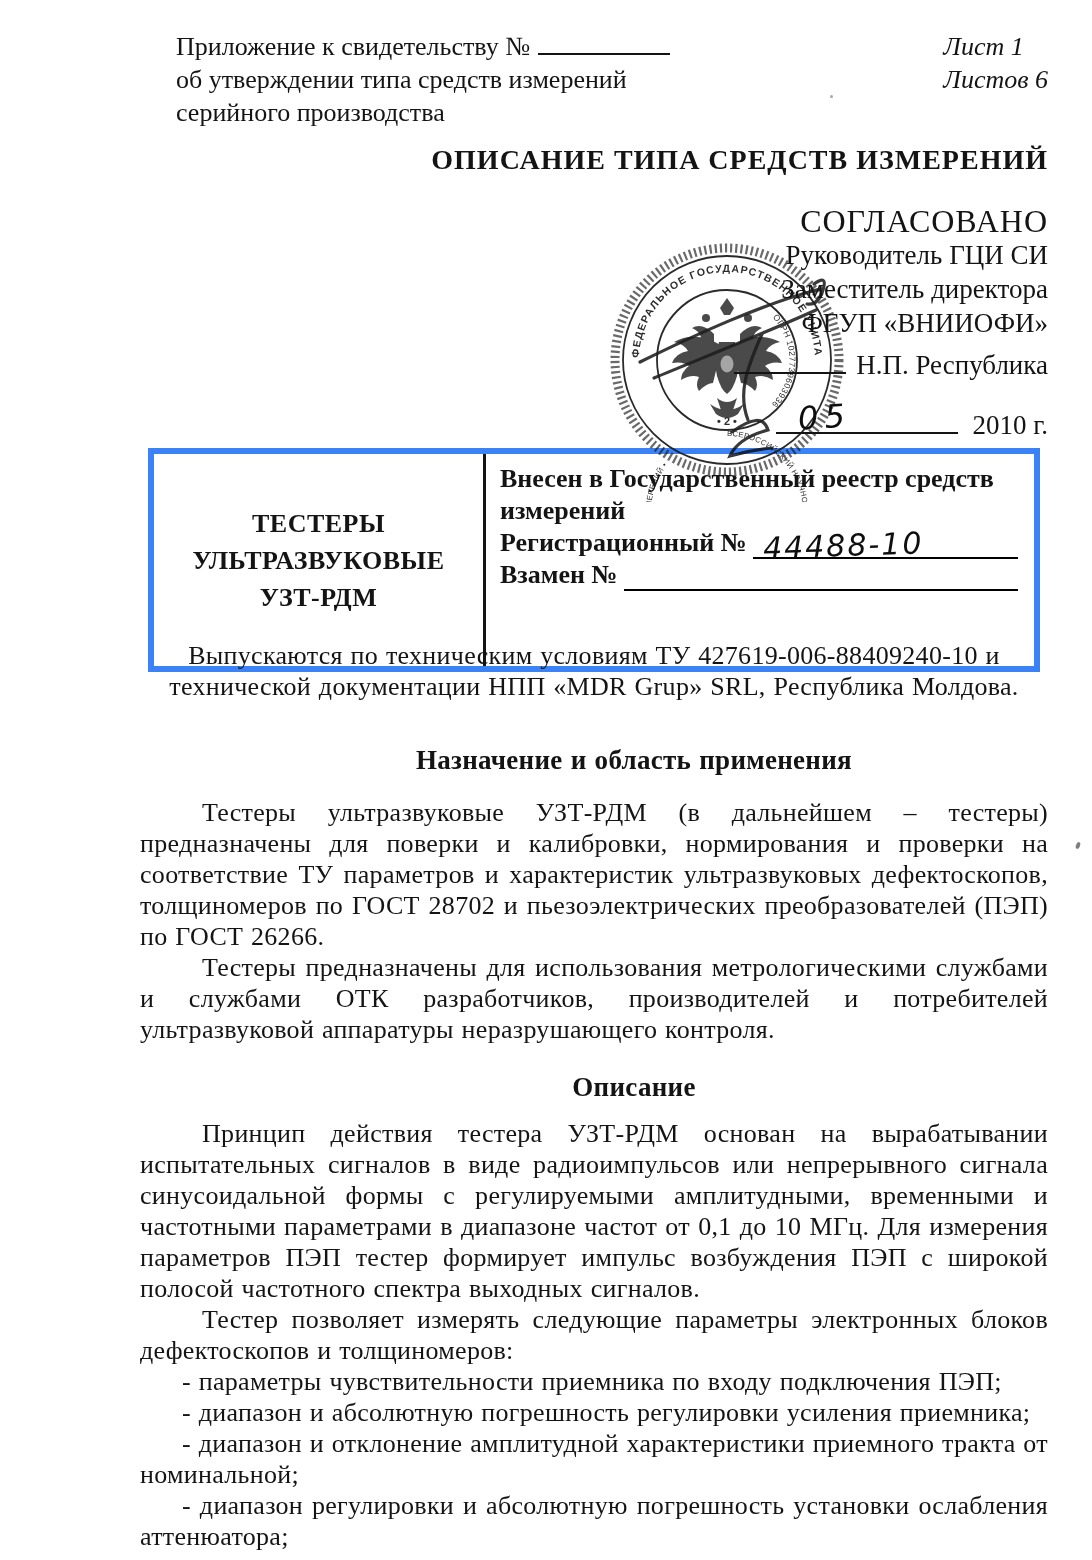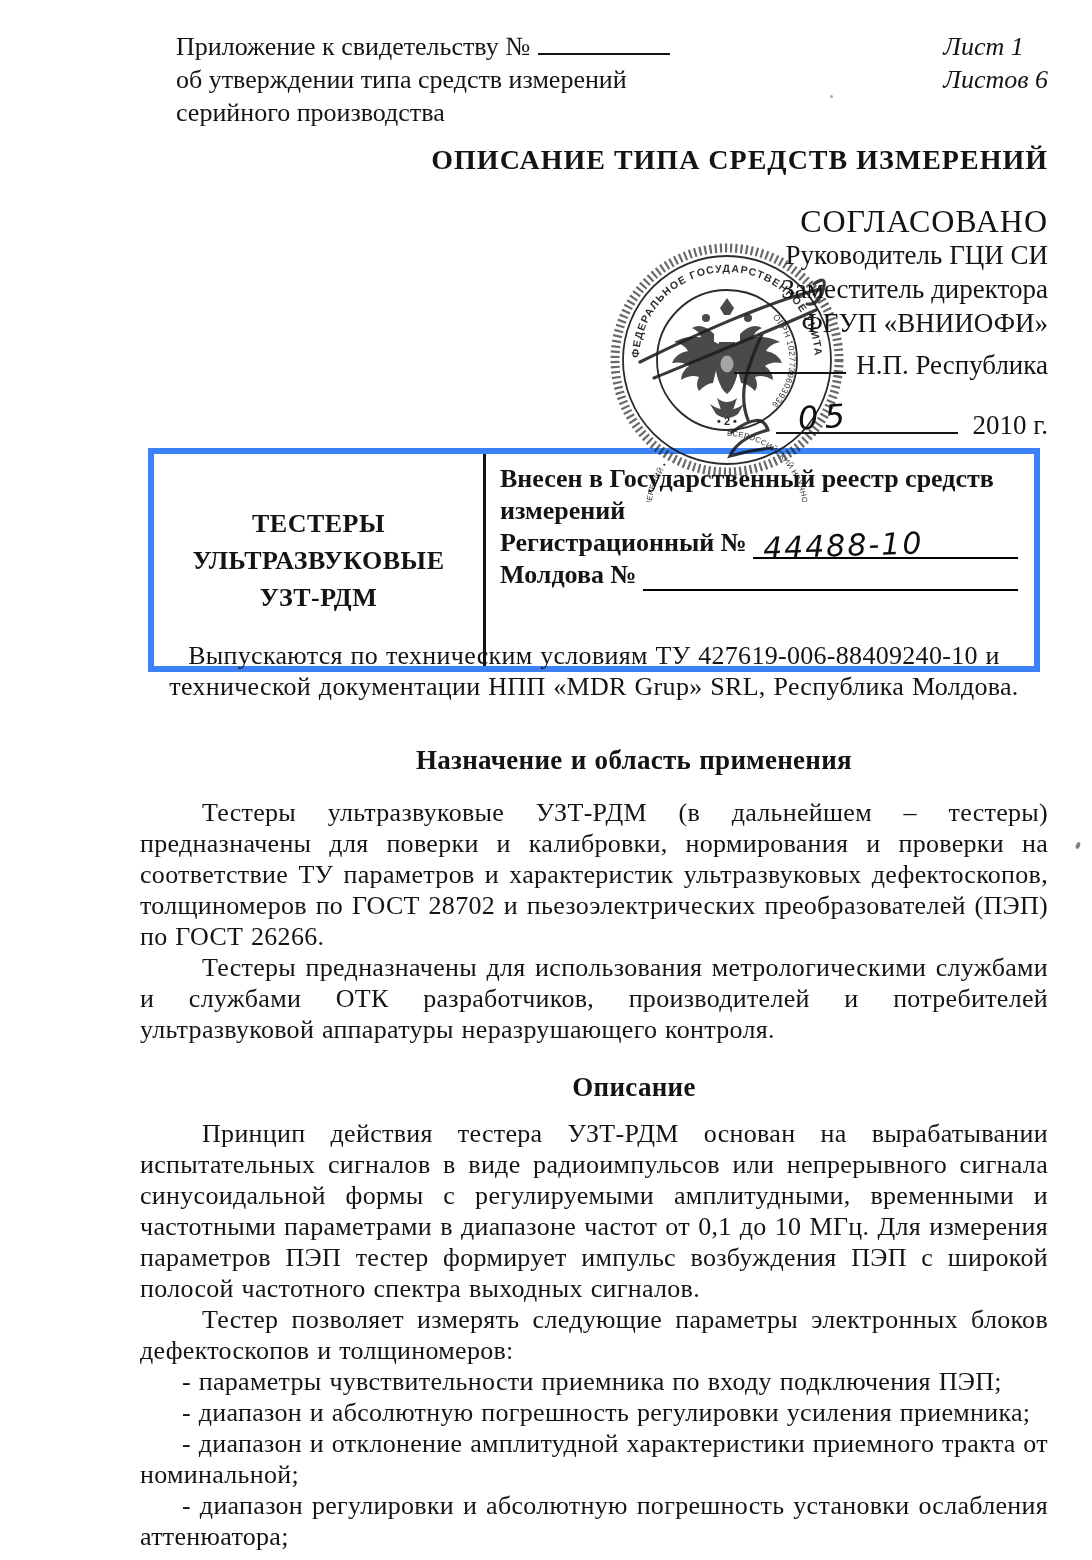--- a/index.html
+++ b/index.html
@@ -150,21 +150,21 @@
     </div>
     <div class="reg-cell-right">
       <div>Внесен в Государственный реестр средств измерений</div>
       <div class="reg-row">
         <span>Регистрационный №</span>
         <span class="grow">
           <span class="handwrite hw-reg">44488-10</span>
         </span>
       </div>
       <div class="reg-row">
-        <span>Молдова №</span>
+        <span>Взамен №</span>
         <span class="grow"></span>
       </div>
     </div>
   </div>
 
   <main class="body-col">
     <p class="center-par">Выпускаются по техническим условиям ТУ 427619-006-88409240-10 и технической документации НПП «MDR Grup» SRL, Республика Молдова.</p>
 
     <h2 class="sec-head">Назначение и область применения</h2>
     <p class="para">Тестеры ультразвуковые УЗТ-РДМ (в дальнейшем – тестеры) предназначены для поверки и калибровки, нормирования и проверки на соответствие ТУ параметров и характеристик ультразвуковых дефектоскопов, толщиномеров по ГОСТ 28702 и пьезоэлектрических преобразователей (ПЭП) по ГОСТ 26266.</p>

